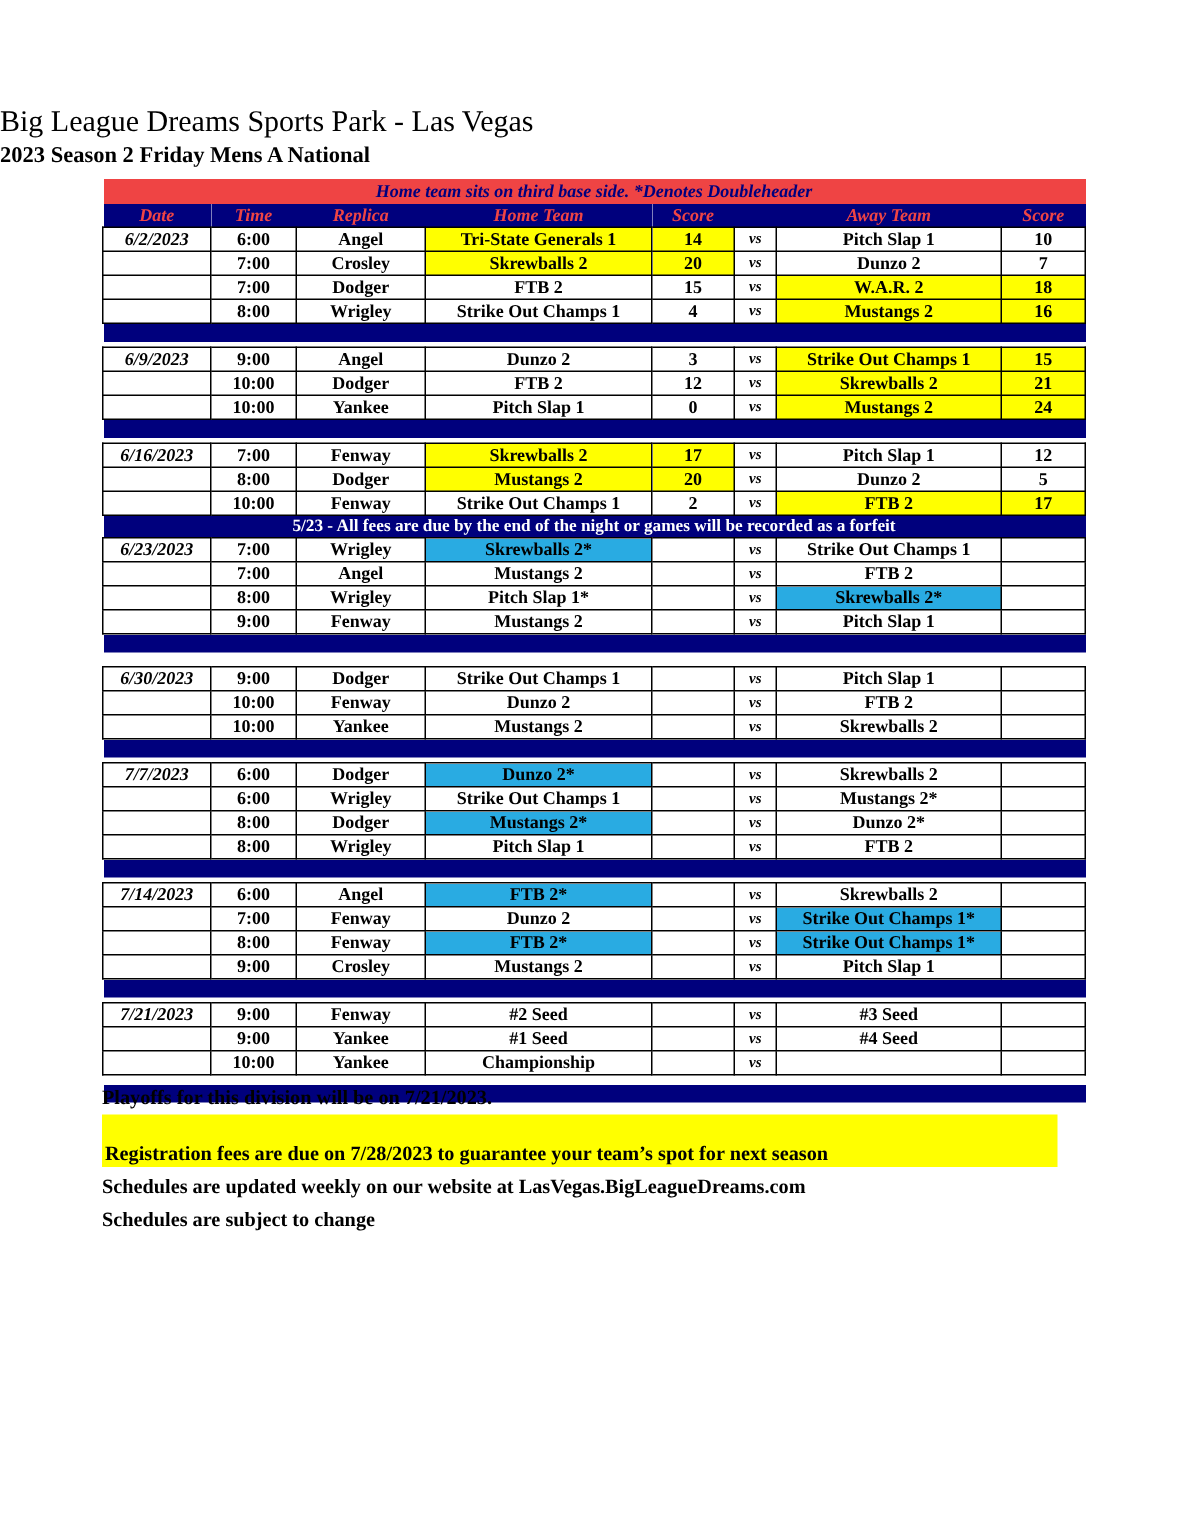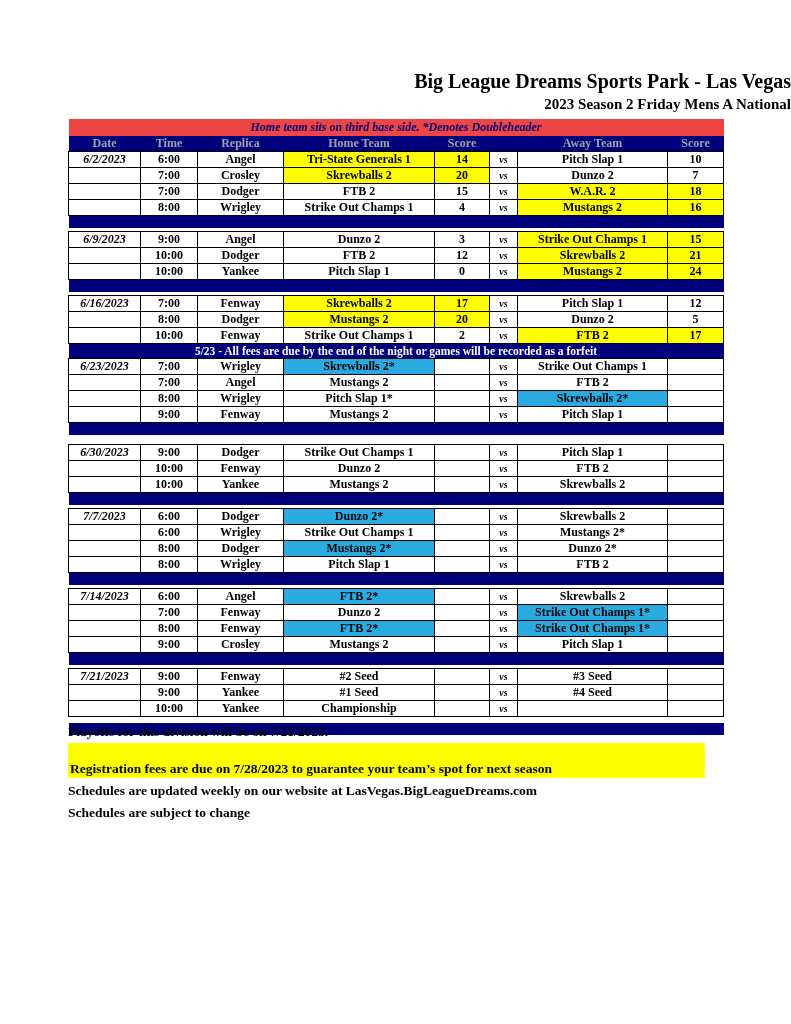--- a/index.html
+++ b/index.html
@@ -3,42 +3,42 @@
 <meta charset="utf-8">
 <style>
   * { margin:0; padding:0; box-sizing:border-box; }
   html,body { background:#ffffff; }
   body {
     width:791px; height:1024px; position:relative;
     font-family:"Liberation Serif","DejaVu Serif",serif;
     color:#000;
   }
   .page-title {
-    padding-top:70px; text-align:right;
-    font-size:20px; font-weight:bold;
+    padding-top:70px; text-align:left;
+    font-size:20px; font-weight:normal;
   }
   .page-subtitle {
-    text-align:right; font-size:15px; font-weight:bold; margin-top:3px;
+    text-align:left; font-size:15px; font-weight:bold; margin-top:3px;
   }
   table.sched {
     position:absolute; left:68px; top:119px; width:655px;
     border-collapse:collapse; table-layout:fixed;
   }
   table.sched td {
     font-size:12px; font-weight:bold; text-align:center;
     padding:0; height:15px; line-height:15px;
     overflow:hidden; white-space:nowrap; vertical-align:middle;
   }
   tr.note td {
     background:#ef4444; color:#00007D; font-style:italic;
     height:17px; line-height:17px; border:none; font-size:12px;
   }
   tr.head td {
-    background:#00007D; color:#a3a3a3; border:none;
-    height:15px; line-height:15px; font-size:12px;
+    background:#00007D; color:#ef4444; border:none;
+    height:15px; line-height:15px; font-size:12px;font-style:italic;
   }
   tr.game td { border:1px solid #000; background:#fff; }
   tr.game td.hl-y { background:#FFFF00; }
   tr.game td.hl-c { background:#29ABE2; }
   tr.game td.vs { font-style:italic; font-size:10px;margin-left:25px; }
   tr.game td.date { font-style:italic; }
   tr.sep td { background:#00007D; height:12px; line-height:12px; border:none; }
   tr.gap td { background:#fff; height:4px; line-height:4px; border:none; font-size:1px; }
   tr.navybanner td {
     background:#00007D; color:#ffffff; border:none;

